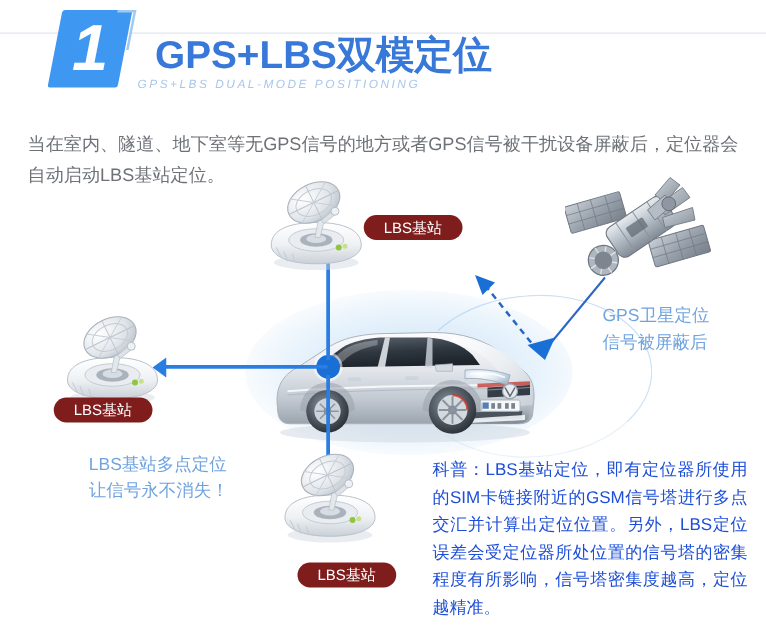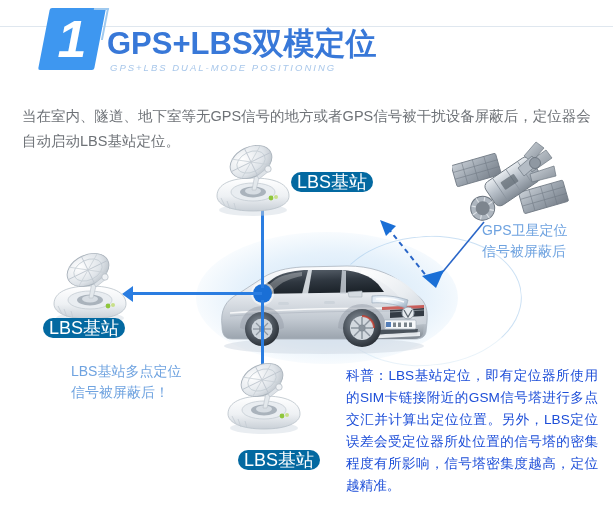--- a/index.html
+++ b/index.html
@@ -63,21 +63,21 @@
     line-height: 62px;
     text-align: center;
     color: #ffffff;
     font-size: 52px;
     font-weight: bold;
     font-style: italic;
     font-family: "Liberation Sans", "DejaVu Sans", sans-serif;
   }
   #title-main {
     position: absolute;
-    left: 107px;
+    left: 124px;
     top: 23px;
     color: #3878d8;
     font-size: 31px;
     font-weight: bold;
     letter-spacing: 0px;
     white-space: nowrap;
     font-family: "Liberation Sans", "DejaVu Sans", sans-serif;
   }
   #title-sub {
     position: absolute;
@@ -222,42 +222,42 @@
     left: 374px;
     top: 218px;
     width: 116px;
     height: 76px;
   }
 
   
   .pill {
     position: absolute;
     color: #ffffff;
-    background: #0369a1;
+    background: #7f1d1d;
     border-radius: 11px;
-    font-size: 18px;
+    font-size: 12px;
     line-height: 20px;
     height: 20px;
-    padding: 0 6px;
+    padding: 0 16px;
     white-space: nowrap;
     font-family: "Liberation Sans", "DejaVu Sans", sans-serif;
   }
   #pill-top    { left: 291px; top: 172px; }
   #pill-left   { left: 43px;  top: 318px; }
   #pill-bottom { left: 238px; top: 450px; }
 
   
   .annot {
     position: absolute;
     color: #6fa3e0;
     font-size: 14px;
     line-height: 21px;
     white-space: pre-line;
   }
-  #annot-gps  { left: 482px; top: 220px; }
+  #annot-gps  { left: 482px; top: 242px; }
   #annot-lbs  { left: 71px;  top: 361px; }
 
   
   #explain-paragraph {
     position: absolute;
     left: 346px;
     top: 365px;
     width: 252px;
     color: #1d4ed8;
     font-size: 13.6px;
@@ -594,17 +594,17 @@
     </svg>
   </div>
 
   <div class="pill" id="pill-top">LBS基站</div>
   <div class="pill" id="pill-left">LBS基站</div>
   <div class="pill" id="pill-bottom">LBS基站</div>
 
   <div class="annot" id="annot-gps">GPS卫星定位
 信号被屏蔽后</div>
   <div class="annot" id="annot-lbs">LBS基站多点定位
-信号被屏蔽后！</div>
+让信号永不消失！</div>
 
   <div id="explain-paragraph">科普：LBS基站定位，即有定位器所使用的SIM卡链接附近的GSM信号塔进行多点交汇并计算出定位位置。另外，LBS定位误差会受定位器所处位置的信号塔的密集程度有所影响，信号塔密集度越高，定位越精准。</div>
 
 </div>
 
 </body></html>

